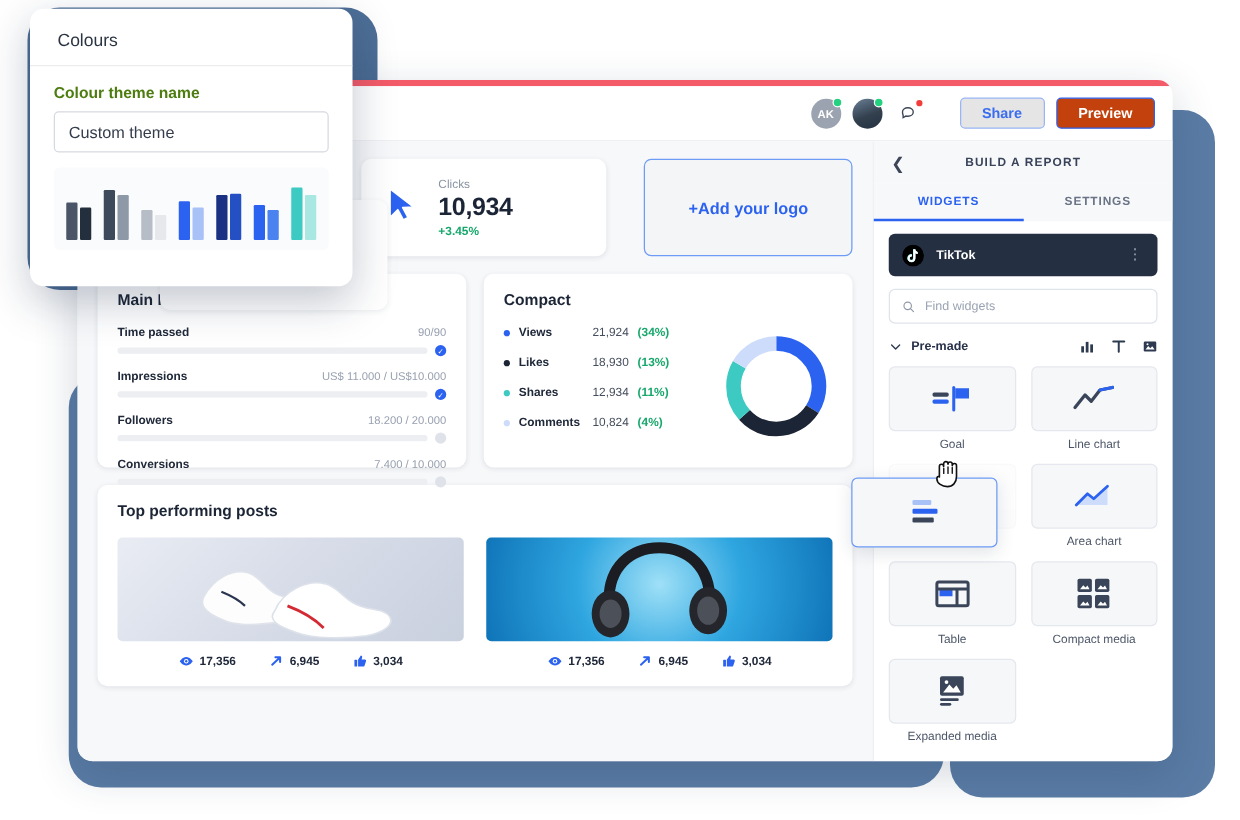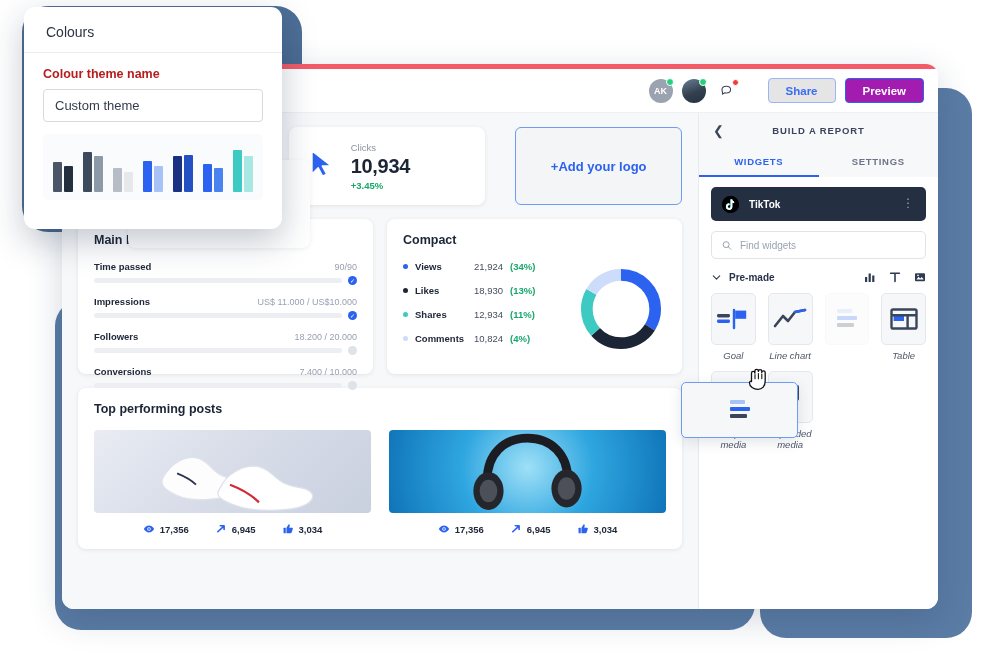--- a/index.html
+++ b/index.html
@@ -59,21 +59,21 @@
     width: 7px; height: 7px; border-radius: 50%;
     background: #f23b3b; border: 1.5px solid #fff;
   }
   .btn {
     height: 25px; padding: 0 17px; border-radius: 4px;
     font-size: 11.5px; font-weight: 600;
     display: flex; align-items: center; justify-content: center;
     cursor: pointer; white-space: nowrap;
   }
   .btn.outline { border: 1px solid #99b5f5; color: #3a6df0; background:#e5e5e5;margin-left:20px; }
-  .btn.primary { background: #a21caf; color: #fff; border: 1px solid #2c62f0; }
+  .btn.primary { background: #c2410c; color: #fff; border: 1px solid #2c62f0; }
 
   .app-body { display: flex; height: calc(100% - 49px); }
 
   
   .canvas {
     flex: 1; background: #f7f8fa;
     position: relative; padding: 14px 16px;
     overflow: hidden;
   }
   .card {
@@ -192,21 +192,21 @@
   }
   .search-box input::placeholder { color: #9aa3b2; }
 
   .group-head {
     display: flex; align-items: center; gap: 7px;
     margin-bottom: 10px;
   }
   .group-name { font-size: 10px; font-weight: bold; color: #28324a; flex: 1; }
   .group-icons { display: flex; gap: 13px; align-items:center; color: #2e3a50; }
 
-  .widget-grid { display: grid; grid-template-columns: 1fr 1fr 1fr 1fr; gap: 10px 12px; font-style: italic; }
+  .widget-grid { display: grid; grid-template-columns: 1fr 1fr; gap: 10px 12px; }
   .widget { cursor: grab; }
   .widget-tile {
     height: 52px; border: 1px solid #e4e7ed; border-radius: 5px;
     background: #f6f7f9;
     display: flex; align-items: center; justify-content: center;
   }
   .widget-cap {
     text-align: center; font-size: 9.5px; color: #4d5668; margin-top: 5px;
   }
 
@@ -227,21 +227,21 @@
     width: 258px; height: 222px;
     background: #fff; border-radius: 11px;
     box-shadow: 0 12px 34px rgba(22,40,70,.26);
     z-index: 60; overflow: hidden;
   }
   .cm-head {
     padding: 17px 22px 12px; font-size: 14px; color: #2b3442;
     border-bottom: 1px solid #ececef;
   }
   .cm-body { padding: 14px 19px 0; }
-  .cm-label { font-size: 12.5px; font-weight: bold; color: #b91c1c; margin-bottom: 8px; }
+  .cm-label { font-size: 12.5px; font-weight: bold; color: #4d7c0f; margin-bottom: 8px; }
   .cm-input {
     height: 33px; border: 1px solid #d5d9e0; border-radius: 4px;
     display: flex; align-items: center; padding: 0 11px;
   }
   .cm-input input {
     border: none; outline: none; font-family: inherit;
     font-size: 13px; color: #343d4c; width: 100%; background: transparent;
   }
   .cm-swatch {
     margin: 12px 0 0; height: 66px; background: #fafbfc;
@@ -552,20 +552,29 @@
                   <svg width="32" height="26" viewBox="0 0 32 26">
                     <rect x="6" y="3" width="15" height="4" rx="1" fill="#a8c1f7"></rect>
                     <rect x="6" y="10" width="20" height="4" rx="1" fill="#2c62f0"></rect>
                     <rect x="6" y="17" width="17" height="4" rx="1" fill="#3a4559"></rect>
                   </svg>
                 </div>
                 <div class="widget-cap" style="visibility: hidden;">Bar chart</div>
               </div>
               <div class="widget">
                 <div class="widget-tile">
+                  <svg width="34" height="22" viewBox="0 0 34 22">
+                    <path d="M3 18 L12 9 L17 13 L28 3 L28 18 Z" fill="#cddcfb"></path>
+                    <path d="M3 18 L12 9 L17 13 L28 3" stroke="#2c62f0" stroke-width="2.2" fill="none" stroke-linecap="round" stroke-linejoin="round"></path>
+                  </svg>
+                </div>
+                <div class="widget-cap">Area chart</div>
+              </div>
+              <div class="widget">
+                <div class="widget-tile">
                   <svg width="28" height="24" viewBox="0 0 28 24">
                     <rect x="1.5" y="2.5" width="25" height="19" rx="1.6" fill="none" stroke="#3a4559" stroke-width="2.4"></rect>
                     <rect x="3.6" y="9" width="10.4" height="5" fill="#2c62f0"></rect>
                     <path d="M1.5 8.2h25M17.6 8.2v13.3" stroke="#3a4559" stroke-width="2.4"></path>
                   </svg>
                 </div>
                 <div class="widget-cap">Table</div>
               </div>
               <div class="widget">
                 <div class="widget-tile">

